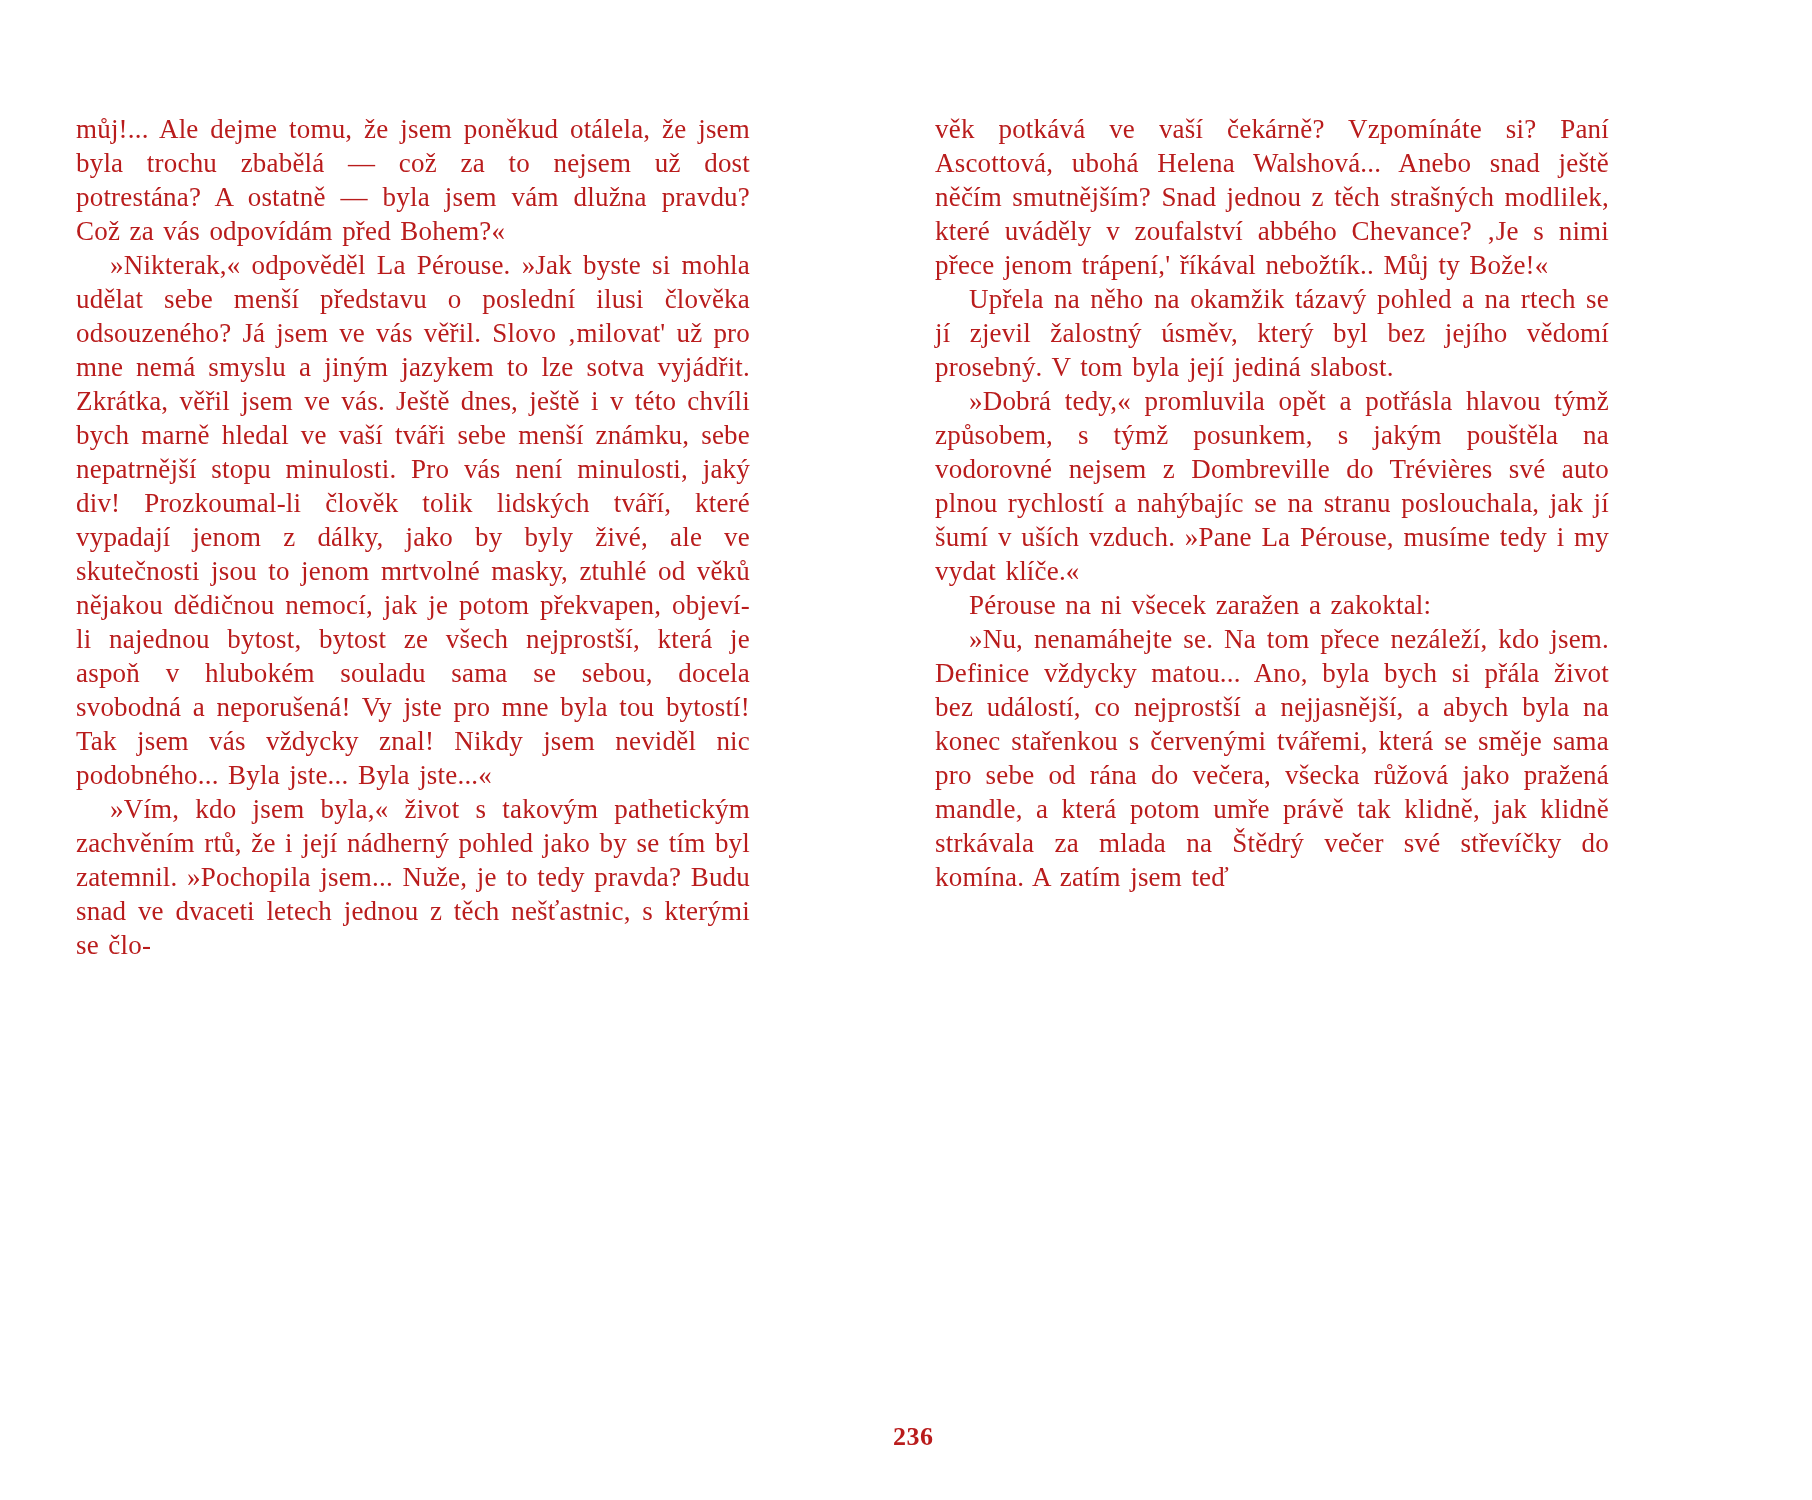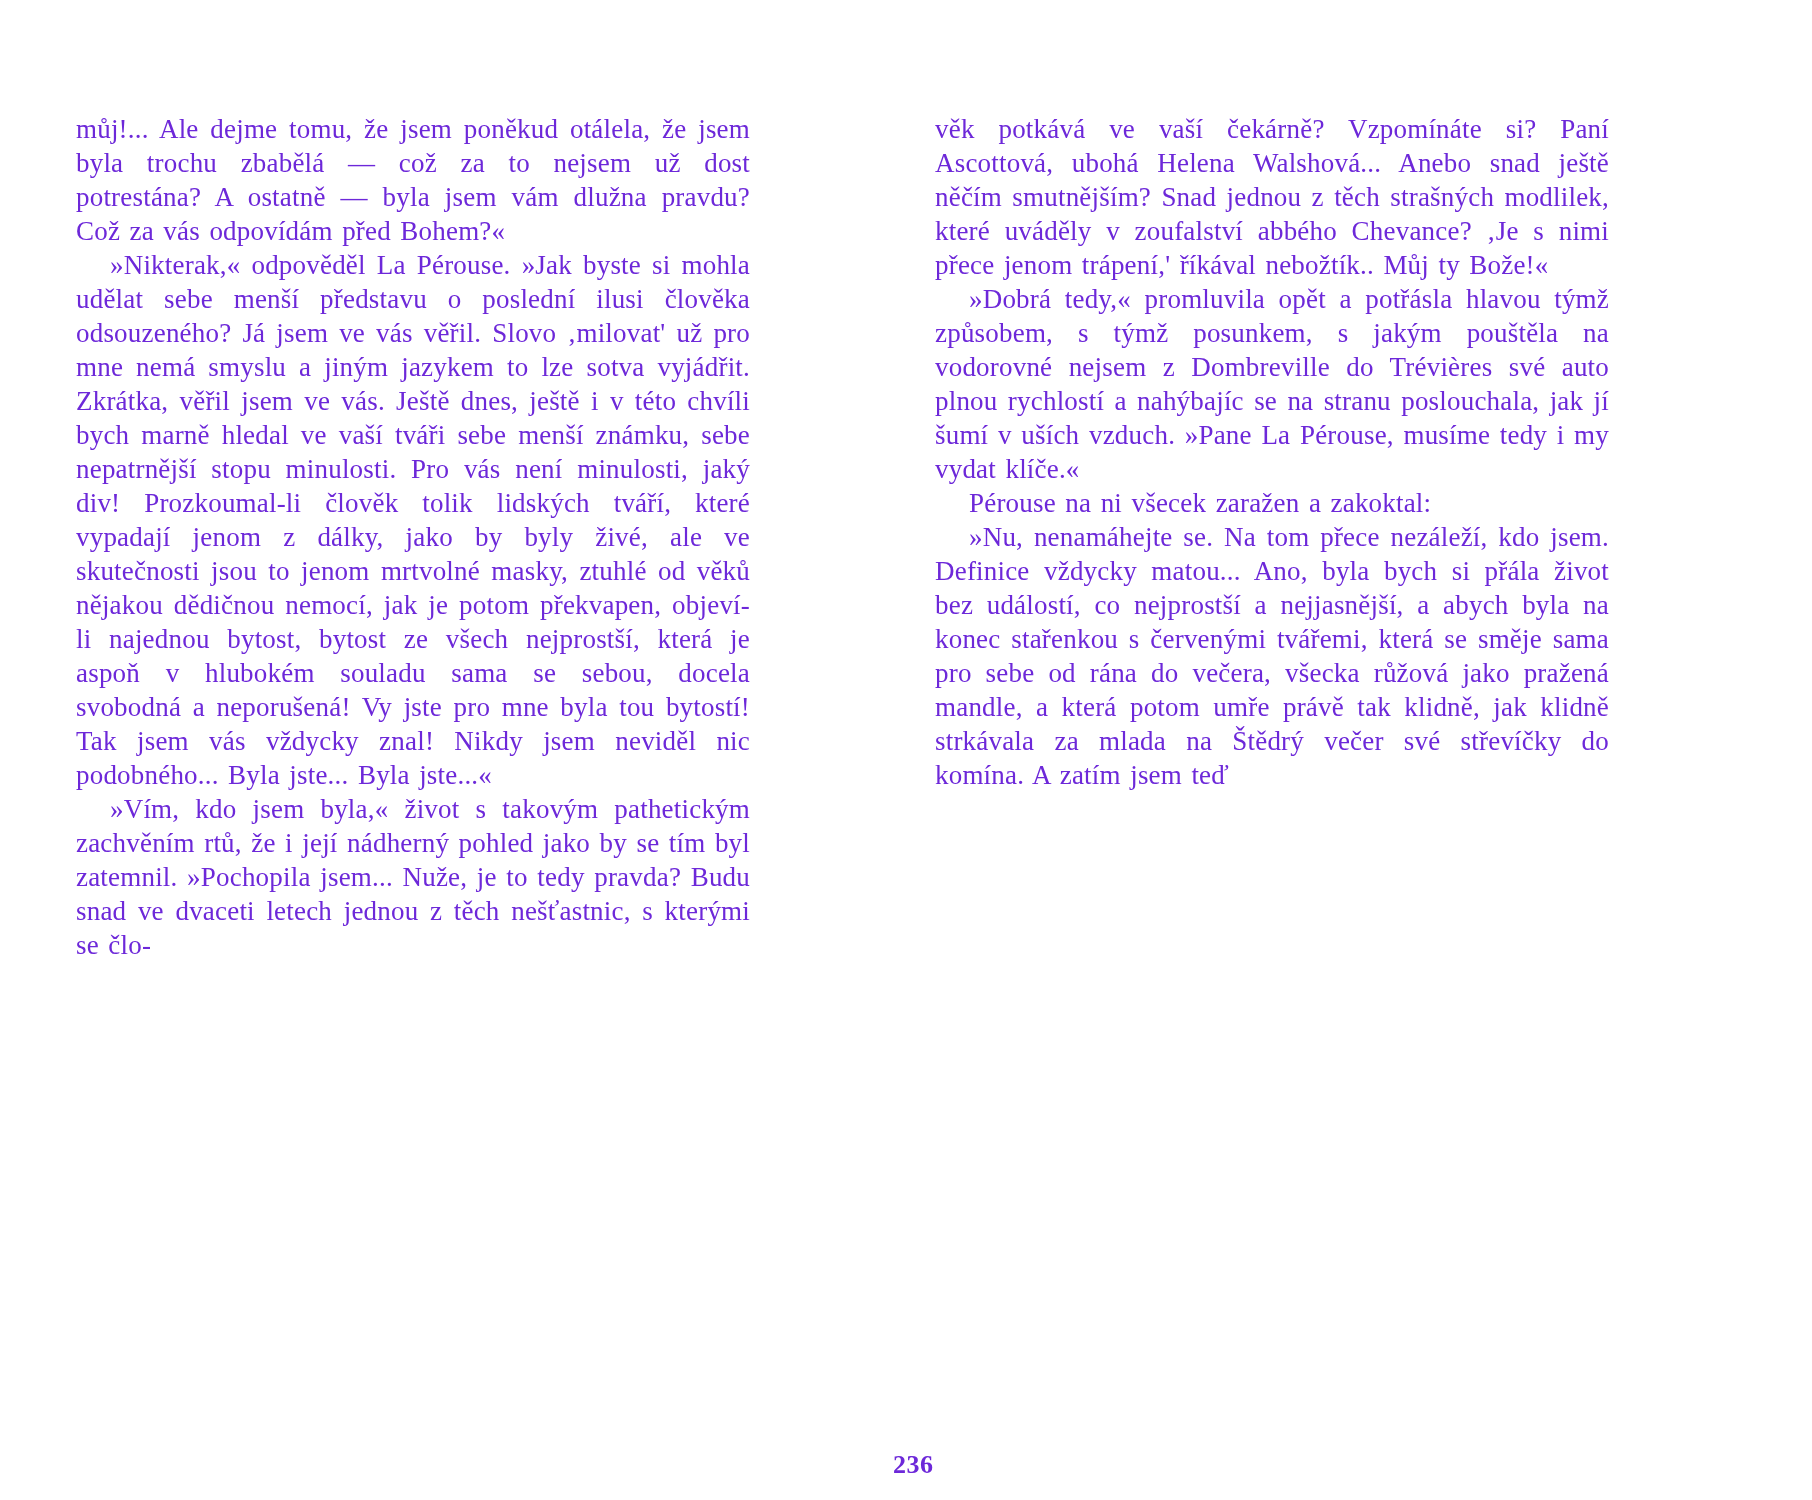--- a/index.html
+++ b/index.html
@@ -7,21 +7,21 @@
     padding: 0;
     background: #ffffff;
   }
   .spread {
     position: relative;
     width: 1636px;
     height: 1500px;
     background: #ffffff;
     overflow: hidden;
     font-family: "Liberation Serif", "DejaVu Serif", serif;
-    color: #6d28d9;
+    color: #b91c1c;
   }
   .column {
     position: absolute;
     top: 112px;
     width: 674px;
     text-align: justify;
     font-size: 27px;
     line-height: 34px;
     letter-spacing: 0.2px;
     word-spacing: 2.5px;
@@ -43,36 +43,36 @@
     letter-spacing: 0.5px;
   }
   .pn-left {
     left: 76px;
     width: 660px;
     text-align: right;
   }
   .pn-right {
     left: 893px;
     text-align: left;
-    margin-top: 28px;
   }
 </style>
 </head>
 <body>
 
 <div class="spread">
 
   <div class="column column-left">
     <p class="para">můj!... Ale dejme tomu, že jsem poněkud otálela, že jsem byla trochu zbabělá — což za to nejsem už dost potrestána? A ostatně — byla jsem vám dlužna pravdu? Což za vás odpovídám před Bohem?«</p>
     <p class="para indent">»Nikterak,« odpověděl La Pérouse. »Jak byste si mohla udělat sebe menší představu o poslední ilusi člověka odsouzeného? Já jsem ve vás věřil. Slovo ‚milovat' už pro mne nemá smyslu a jiným jazykem to lze sotva vyjádřit. Zkrátka, věřil jsem ve vás. Ještě dnes, ještě i v této chvíli bych marně hledal ve vaší tváři sebe menší známku, sebe nepatrnější stopu minulosti. Pro vás není minulosti, jaký div! Prozkoumal-li člověk tolik lidských tváří, které vypadají jenom z dálky, jako by byly živé, ale ve skutečnosti jsou to jenom mrtvolné masky, ztuhlé od věků nějakou dědičnou nemocí, jak je potom překvapen, objeví-li najednou bytost, bytost ze všech nejprostší, která je aspoň v hlubokém souladu sama se sebou, docela svobodná a neporušená! Vy jste pro mne byla tou bytostí! Tak jsem vás vždycky znal! Nikdy jsem neviděl nic podobného... Byla jste... Byla jste...«</p>
     <p class="para indent">»Vím, kdo jsem byla,« život s takovým pathetickým zachvěním rtů, že i její nádherný pohled jako by se tím byl zatemnil. »Pochopila jsem... Nuže, je to tedy pravda? Budu snad ve dvaceti letech jednou z těch nešťastnic, s kterými se člo-</p>
   </div>
 
   <div class="column column-right">
     <p class="para">věk potkává ve vaší čekárně? Vzpomínáte si? Paní Ascottová, ubohá Helena Walshová... Anebo snad ještě něčím smutnějším? Snad jednou z těch strašných modlilek, které uváděly v zoufalství abbého Chevance? ‚Je s nimi přece jenom trápení,' říkával nebožtík.. Můj ty Bože!«</p>
+    <p class="para indent">Upřela na něho na okamžik tázavý pohled a na rtech se jí zjevil žalostný úsměv, který byl bez jejího vědomí prosebný. V tom byla její jediná slabost.</p>
     <p class="para indent">»Dobrá tedy,« promluvila opět a potřásla hlavou týmž způsobem, s týmž posunkem, s jakým pouštěla na vodorovné nejsem z Dombreville do Trévières své auto plnou rychlostí a nahýbajíc se na stranu poslouchala, jak jí šumí v uších vzduch. »Pane La Pérouse, musíme tedy i my vydat klíče.«</p>
     <p class="para indent">Pérouse na ni všecek zaražen a zakoktal:</p>
     <p class="para indent">»Nu, nenamáhejte se. Na tom přece nezáleží, kdo jsem. Definice vždycky matou... Ano, byla bych si přála život bez událostí, co nejprostší a nejjasnější, a abych byla na konec stařenkou s červenými tvářemi, která se směje sama pro sebe od rána do večera, všecka růžová jako pražená mandle, a která potom umře právě tak klidně, jak klidně strkávala za mlada na Štědrý večer své střevíčky do komína. A zatím jsem teď</p>
   </div>
 
   <div class="page-number pn-right">236</div>
 
 </div>
 
 </body></html>

